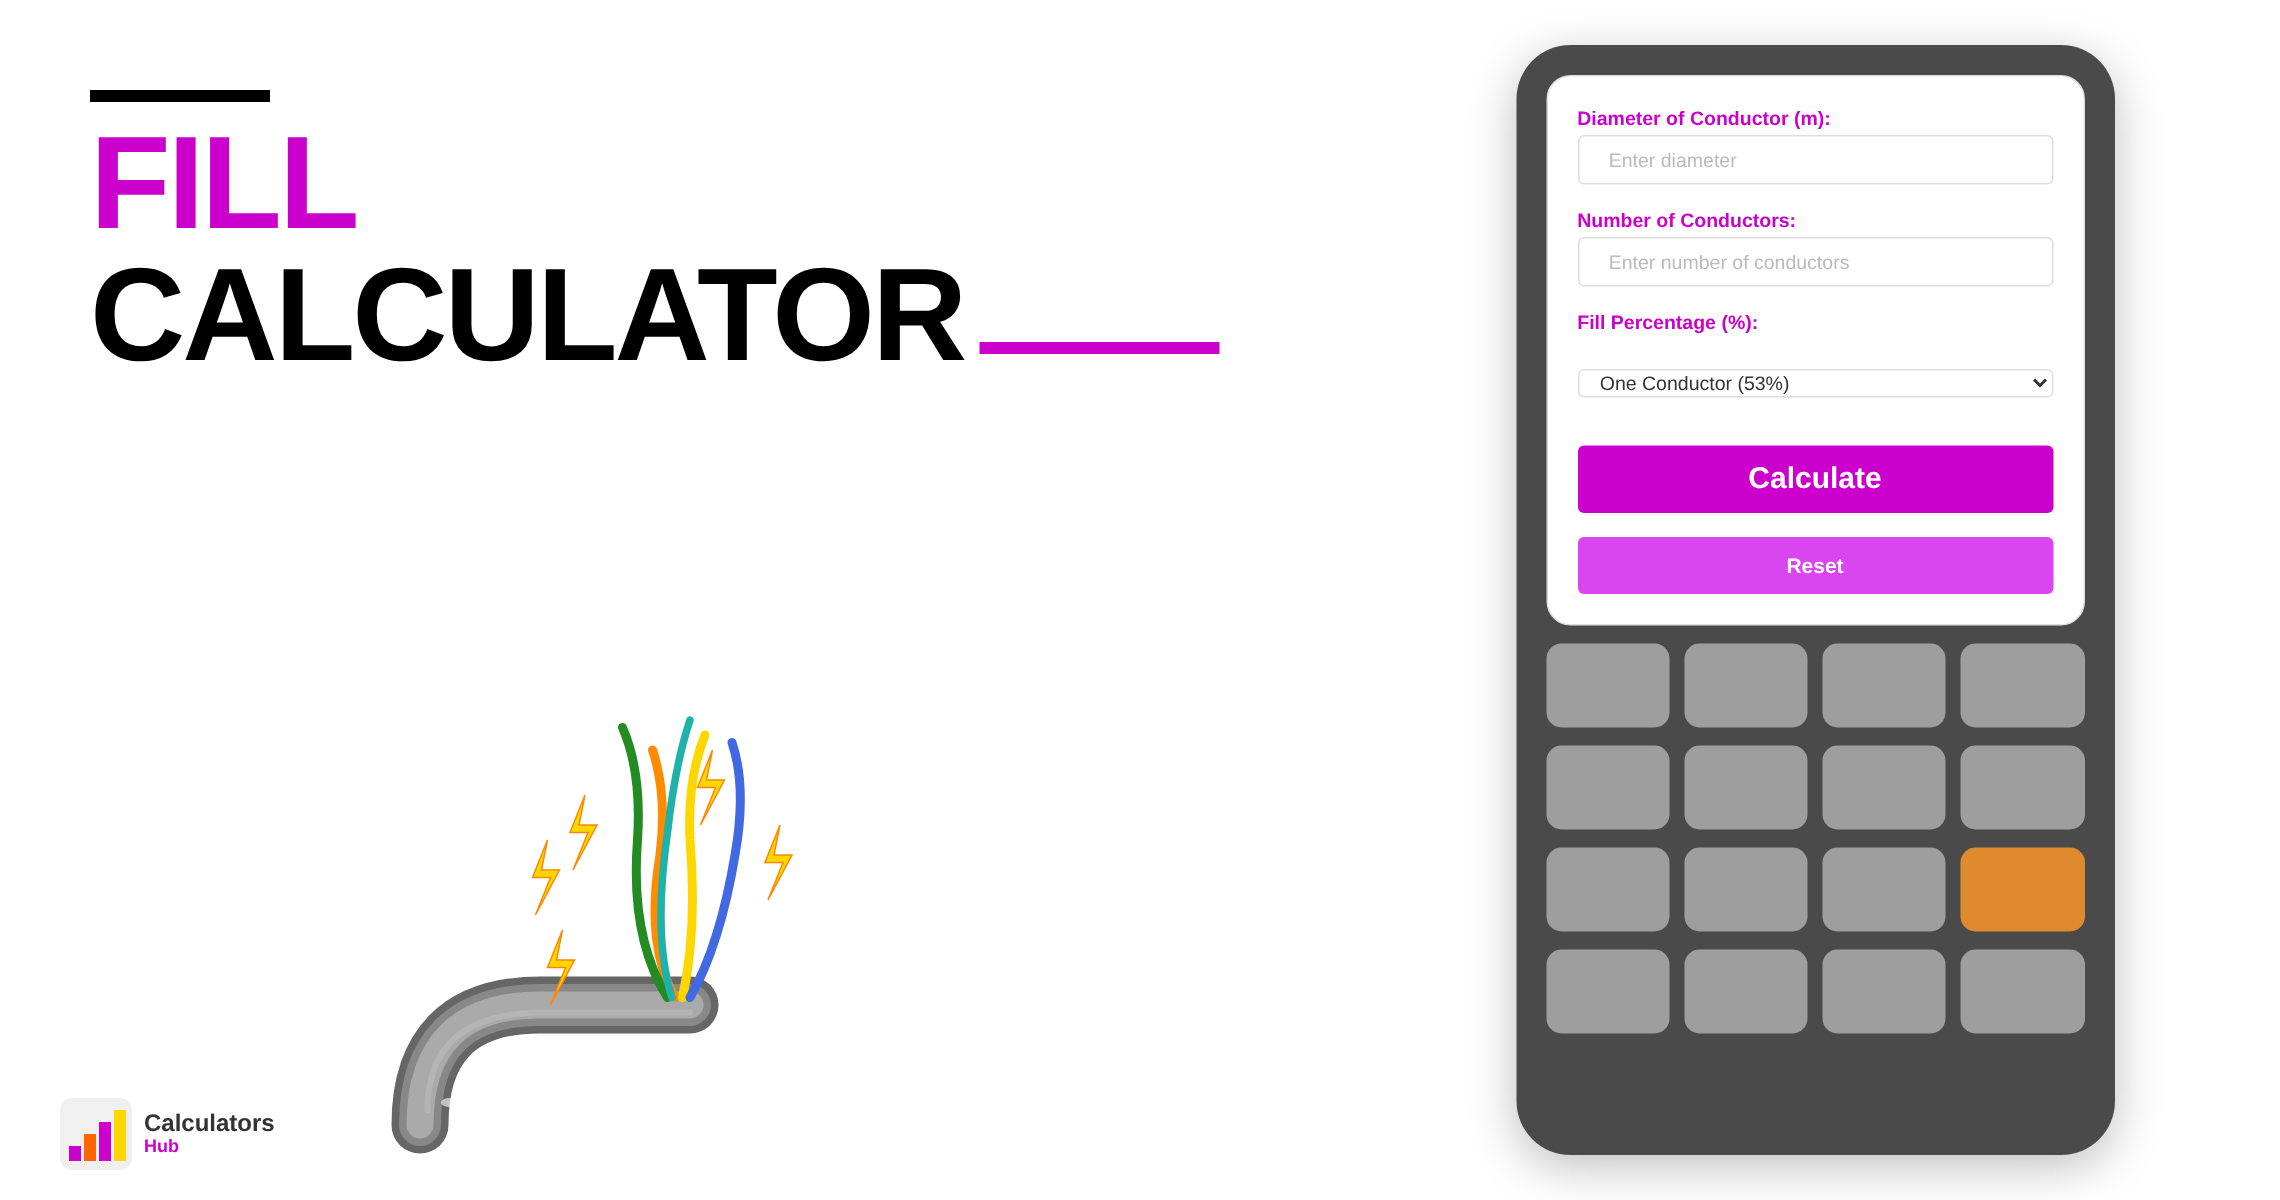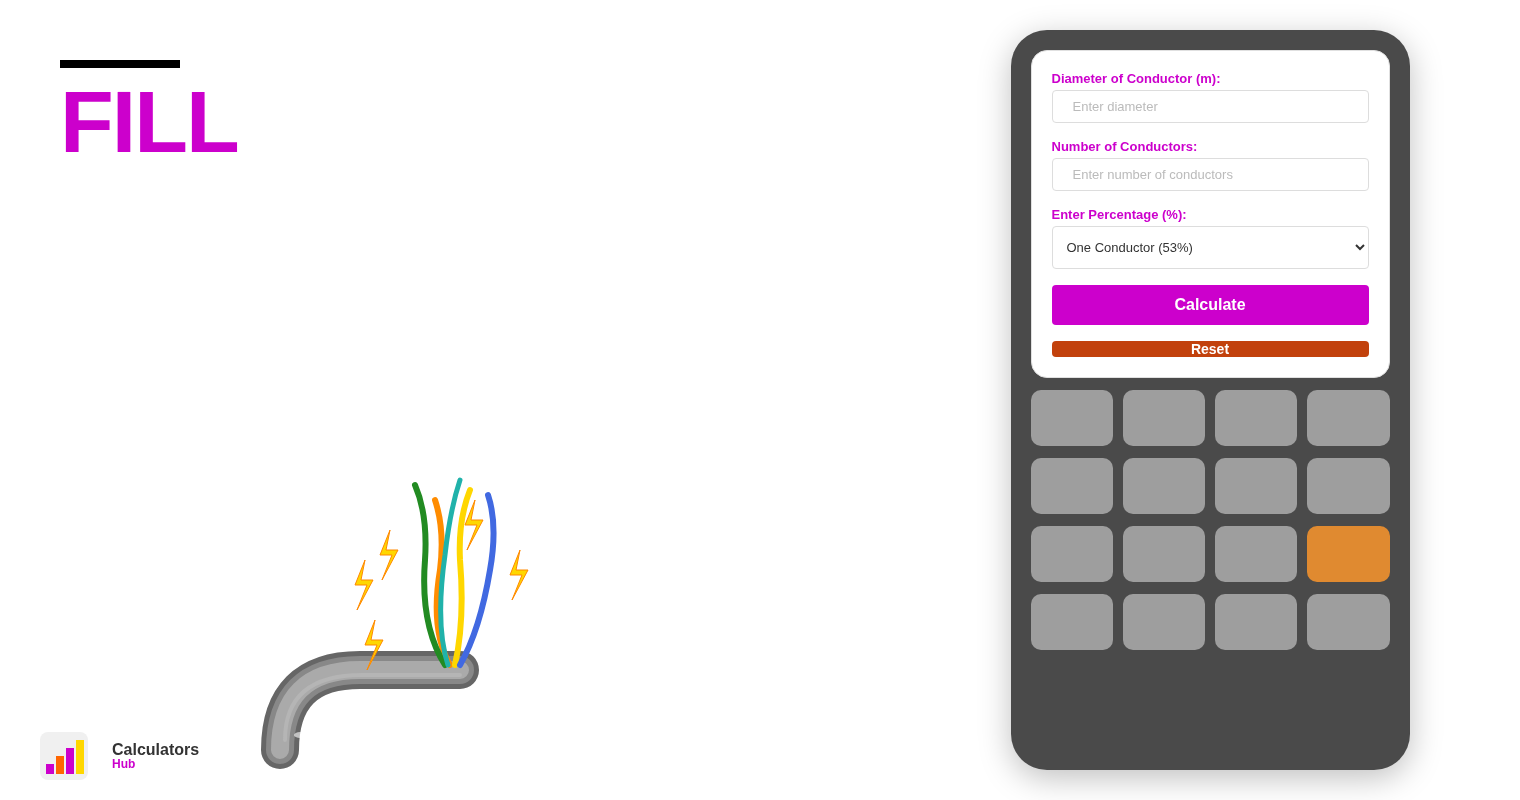--- a/index.html
+++ b/index.html
@@ -82,21 +82,21 @@
     }
 
     
 
     .logo {
       position: absolute;
       bottom: 20px;
       left: 40px;
       display: flex;
       align-items: center;
-      gap: 24px;
+      gap: 8px;
     }
 
     .logo-icon {
       width: 48px;
       height: 48px;
     }
 
     .logo-text {
       display: flex;
       flex-direction: column;
@@ -163,47 +163,49 @@
       outline: none;
       margin-bottom: 6px;
     }
 
     .field-input::placeholder {
       color: #bbb;
     }
 
     .field-select {
       width: 100%;
-      padding: 12px 10px;
+      padding: 0 10px;
       border: 1px solid #ddd;
       border-radius: 4px;
       font-size: 13px;
       color: #333;
       outline: none;
       margin-bottom: 6px;
       appearance: auto;
       background: white;
+      margin-top: 20px;
     }
 
     .btn-calculate {
       width: 100%;
       padding: 11px;
       background: #cc00cc;
       color: white;
       border: none;
       border-radius: 4px;
-      font-size: 16px;
+      font-size: 20px;
       font-weight: 600;
       cursor: pointer;
-      margin-top: 0;
+      margin-top: 16px;
     }
 
     .btn-reset {
       width: 100%;
-      background: #c2410c;
+      padding: 11px;
+      background: #d946ef;
       color: white;
       border: none;
       border-radius: 4px;
       font-size: 14px;
       font-weight: 600;
       cursor: pointer;
       margin-top: 6px;
     }
 
     .calc-btn {
@@ -227,20 +229,24 @@
       gap: 10px;
     }
   </style>
 </head>
 <body>
 
 <div class="left-section">
   <div class="title-block">
     <div class="title-bar"></div>
     <div class="title-line2">FILL</div>
+    <div class="title-line3">
+      <span>CALCULATOR</span>
+        <span class="title-line3-underscore"></span>
+    </div>
   </div>
 
   <div class="illustration">
     <svg width="340" height="300" viewBox="0 0 340 300" xmlns="http://www.w3.org/2000/svg">
 
       <path d="M60 280 Q60 200 140 200 L240 200" stroke="#666" stroke-width="38" fill="none" stroke-linecap="round"></path>
       <path d="M60 280 Q60 200 140 200 L240 200" stroke="#888" stroke-width="28" fill="none" stroke-linecap="round"></path>
       <path d="M60 280 Q60 200 140 200 L240 200" stroke="#aaa" stroke-width="18" fill="none" stroke-linecap="round"></path>
 
       <path d="M65 270 Q65 205 142 205 L240 205" stroke="#c0c0c0" stroke-width="4" fill="none" stroke-linecap="round" opacity="0.5"></path>
@@ -294,21 +300,21 @@
         <input class="field-input" type="text" placeholder="Enter diameter" style="">
       </div>
 
       <div>
         <div class="field-label">Number of Conductors:</div>
         <input class="field-input" type="text" placeholder="Enter number of conductors" style="">
       </div>
 
 
       <div>
-        <div class="field-label">Enter Percentage (%):</div>
+        <div class="field-label">Fill Percentage (%):</div>
         <select class="field-select">
           <option>One Conductor (53%)</option>
           <option>Two Conductors (31%)</option>
           <option>Three+ Conductors (40%)</option>
         </select>
       </div>
 
       <button class="btn-calculate">Calculate</button>
       <button class="btn-reset">Reset</button>
     </div>

